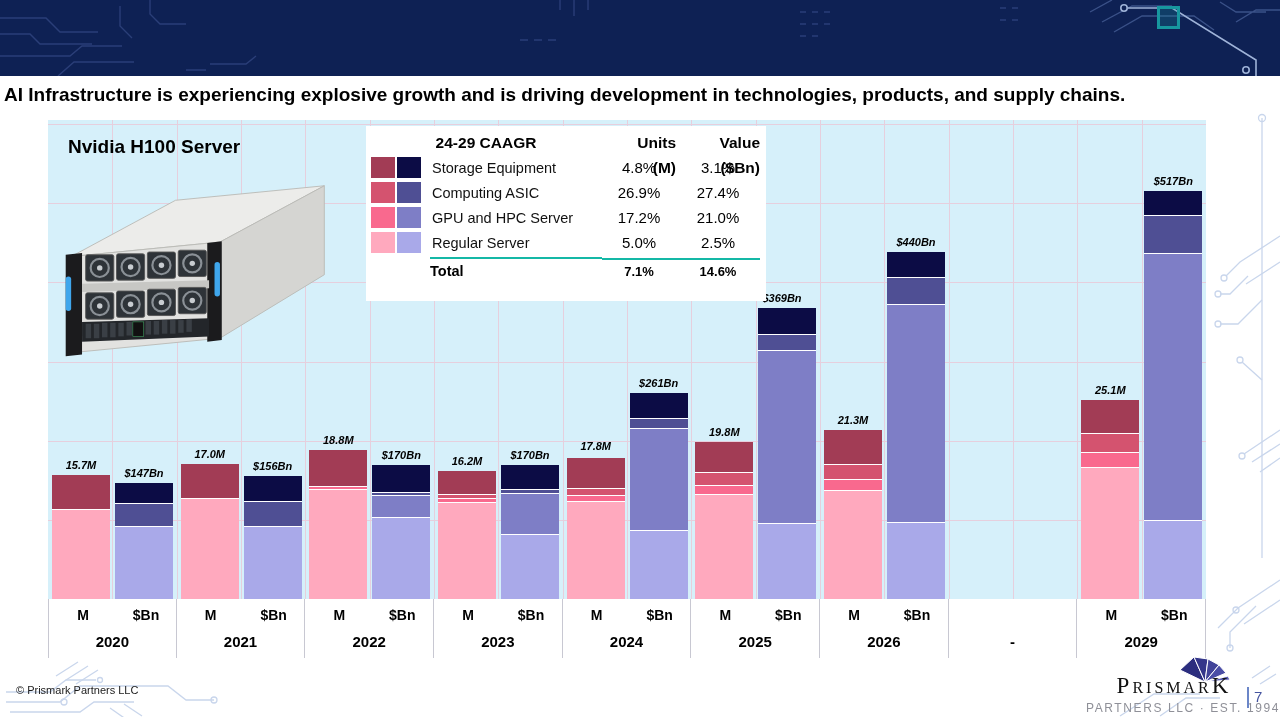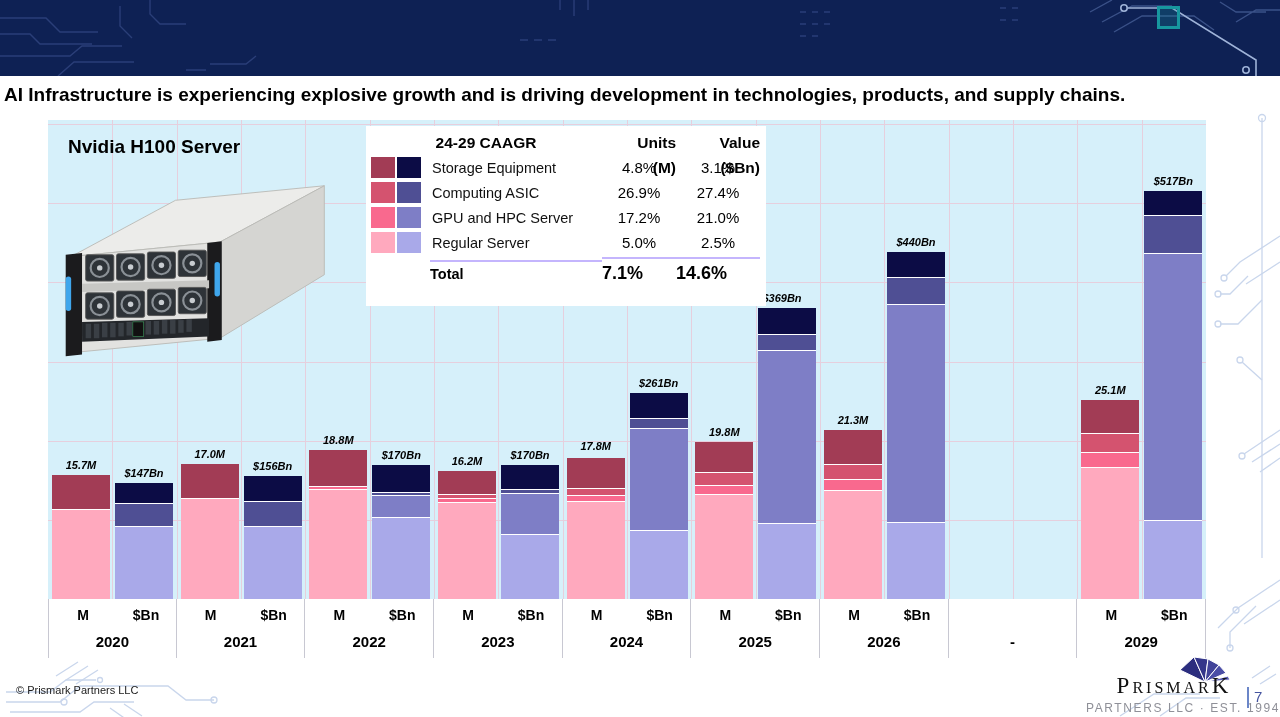--- a/index.html
+++ b/index.html
@@ -39,23 +39,23 @@
 
   
   .legend{position:absolute;left:366px;top:126px;width:394px;background:#fff;padding:4px 2px 22px 4px;}
   .lg-grid{display:grid;grid-template-columns:26px 26px 8px 172px 74px 84px;align-items:center;}
   .lg-head{font-size:15.5px;font-weight:700;color:#000;height:25px;line-height:25px;}
   .lg-title{grid-column:1/5;text-align:center;}
   .lg-col{text-align:right;margin-left:25px;}
   .sw{width:24px;height:21px;margin:2px 1px;}
   .lg-label{font-size:14.5px;color:#111;padding-left:2px;}
   .lg-pct{font-size:15px;color:#000;text-align:center;}
-  .lg-total-cell{border-top:2px solid #c4b5fd;padding-top:4px;margin-top:2px;}
+  .lg-total-cell{border-top:2px solid #14b8a6;padding-top:4px;margin-top:2px;}
   .lg-total-label{font-size:14.5px;font-weight:700;}
-  .lg-total-pct{font-size:18px;font-weight:700;}
+  .lg-total-pct{font-size:13px;font-weight:700;text-align:center;}
 
   
   .copyright{position:absolute;left:16px;top:684px;font-size:11px;color:#1a1a1a;}
   .logo-mark{position:absolute;left:1178px;top:656px;}
   .logo-word{position:absolute;left:1086px;top:673px;width:176px;text-align:center;
     font-family:"Liberation Serif",serif;color:#111;font-size:16px;letter-spacing:3px;white-space:nowrap;}
   .logo-word .big{font-size:23px;}
   .logo-tag{position:absolute;left:1086px;top:701px;width:176px;text-align:center;
     font-size:12px;letter-spacing:1.6px;color:#8f9098;white-space:nowrap;}
   .page-div{position:absolute;left:1247px;top:687px;width:2px;height:21px;background:#6b86c8;}

